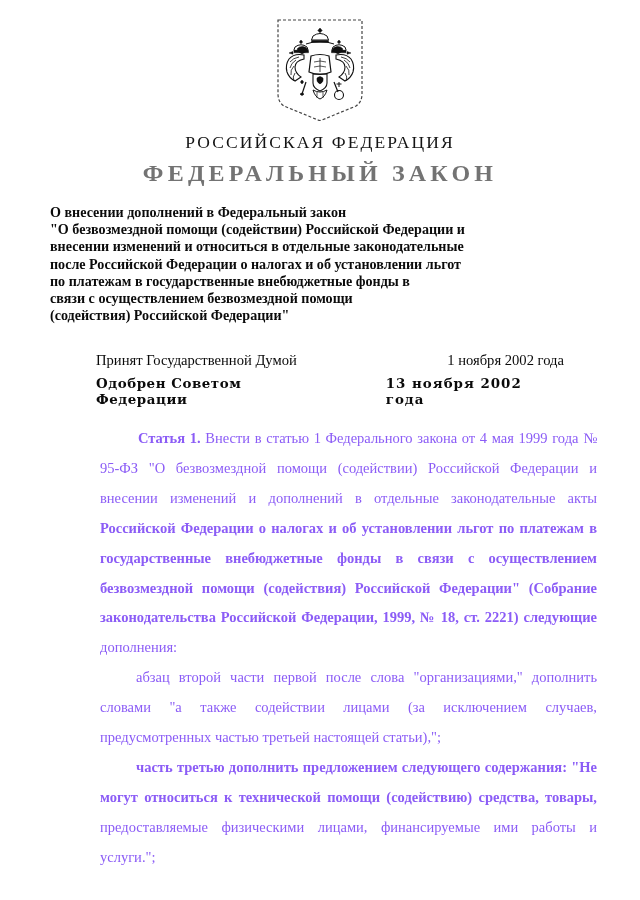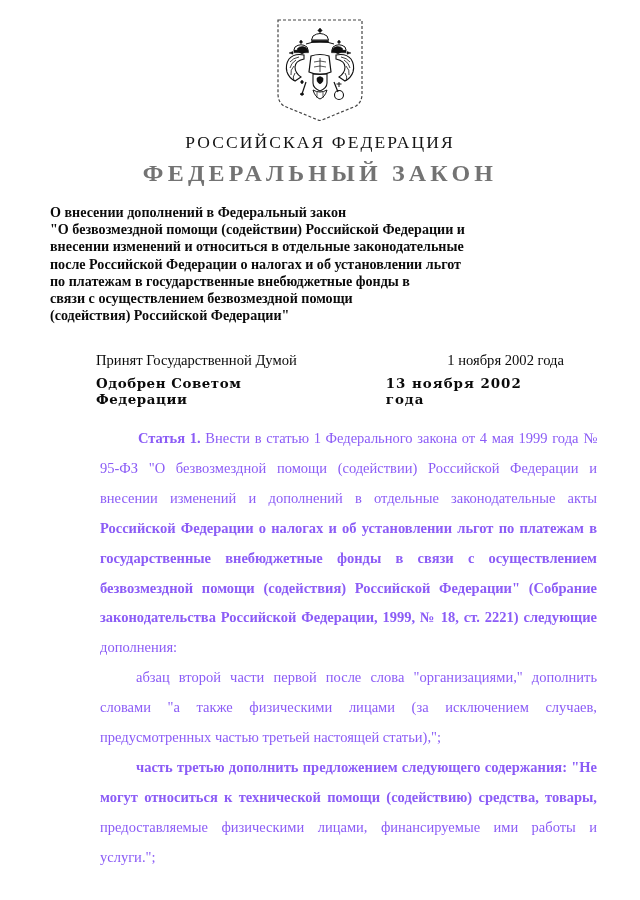--- a/index.html
+++ b/index.html
@@ -218,19 +218,19 @@
     <div class="adopt-row r2">
       <span class="adopt-label">Одобрен Советом Федерации</span>
       <span class="adopt-date">13 ноября 2002 года</span>
     </div>
   </div>
 
   <div class="body-text">
 
     <p><span class="b">Статья 1.</span><span> Внести в статью 1 Федерального закона от 4 мая 1999 года № 95-ФЗ "О безвозмездной помощи (содействии) Российской Федерации и внесении изменений и дополнений в отдельные законодательные акты</span><span class="ink-heavy"> Российской Федерации о налогах и об установлении льгот по платежам в государственные внебюджетные фонды в связи с осуществлением безвозмездной помощи (содействия) Российской Федерации" (Собрание</span><span class="ink-heavy"> законодательства Российской Федерации, 1999, № 18, ст. 2221) следующие</span><span> дополнения:</span></p>
 
-    <p class="hang">абзац второй части первой после слова "организациями," дополнить словами "а также физическими лицами (за исключением случаев, предусмотренных частью третьей настоящей статьи),";</p>
+    <p class="hang">абзац второй части первой после слова "организациями," дополнить словами "а также содействии лицами (за исключением случаев, предусмотренных частью третьей настоящей статьи),";</p>
 
     <p class="hang"><span class="ink-heavy">часть третью дополнить предложением следующего содержания: "Не могут относиться к технической помощи (содействию) средства, товары,</span><span> предоставляемые физическими лицами, финансируемые ими работы и услуги.";</span></p>
 
   </div>
 
 </div>
 
 </body></html>

